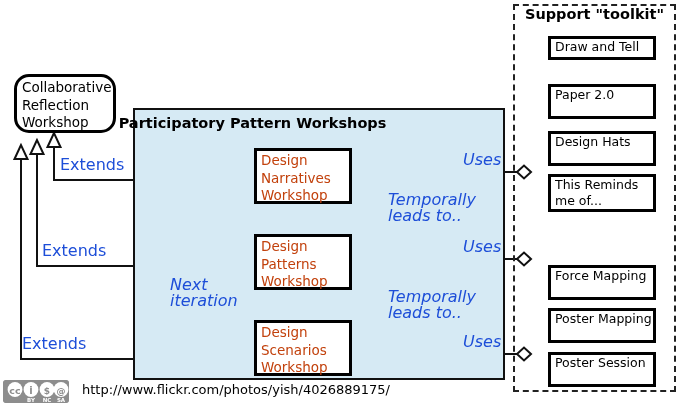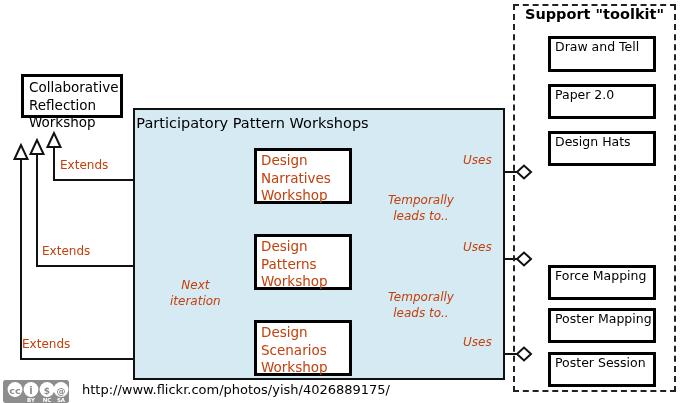--- a/index.html
+++ b/index.html
@@ -54,21 +54,21 @@
     border: 2px solid #111111;
     box-sizing: border-box;
   }
   #ppw-title {
     position: absolute;
     left: 0;
     top: 108px;
     width: 505px;
     text-align: center;
     font-size: 14.5px;
-    font-weight: normal;
+    font-weight: bold;
     color: #000;
     padding-top: 7px;
     box-sizing: border-box;
   }
 
   
   .ws-box {
     position: absolute;
     width: 98px;
     background: #ffffff;
@@ -81,25 +81,24 @@
     top: 1px;
     font-size: 13.5px;
     line-height: 17.5px;
     color: #c2410c;
     white-space: pre;
   }
 
   
   .edge-label {
     position: absolute;
-    font-size: 12px;
+    font-size: 16px;
     line-height: 16px;
-    color: #c2410c;
-    white-space: pre;
-    text-align: center;
+    color: #1d4ed8;
+    white-space: pre;
   }
   .edge-label.italic { font-style: italic; }
 
   
   #toolkit-container {
     position: absolute;
     left: 513px;
     top: 4px;
     width: 163px;
     height: 388px;
@@ -202,21 +201,21 @@
     </g>
 
     <g>
       <path d="M253,366 C232,330 224,262 236,208" fill="none" stroke="#000" stroke-width="2.2" stroke-dasharray="7,5" marker-end="url(#arrowHead)"></path>
     </g>
   </svg>
 
   <div id="ppw-panel"></div>
   <div id="ppw-title">Participatory Pattern Workshops</div>
 
-  <div class="node-box" style="left:21px; top:74px; width:102px; height:44px;">
+  <div class="node-box" style="left:14px; top:74px; width:102px; height:59px;border-radius:15px;">
     <span class="label">Collaborative
 Reflection
 Workshop</span>
   </div>
 
   <div class="ws-box" style="left:254px; top:148px; height:56px;">
     <span class="label">Design
 Narratives
 Workshop</span>
   </div>
@@ -245,28 +244,32 @@
 leads to..</div>
   <div class="edge-label italic" style="left:388px; top:289px;">Temporally
 leads to..</div>
 
   <div class="edge-label italic" style="left:170px; top:277px;">Next
 iteration</div>
 
   <div id="toolkit-container"></div>
   <div id="toolkit-title">Support "toolkit"</div>
 
-  <div class="tool-box" style="top:36px; height:36px;">
+  <div class="tool-box" style="top:36px; height:24px;">
     <span class="label">Draw and Tell</span>
   </div>
   <div class="tool-box" style="top:84px; height:35px;padding-left:20px;">
     <span class="label">Paper 2.0</span>
   </div>
   <div class="tool-box" style="top:131px; height:35px;">
     <span class="label">Design Hats</span>
+  </div>
+  <div class="tool-box" style="top:174px; height:38px;">
+    <span class="label">This Reminds
+me of...</span>
   </div>
   <div class="tool-box" style="top:265px; height:35px;padding-left:32px;">
     <span class="label">Force Mapping</span>
   </div>
   <div class="tool-box" style="top:308px; height:35px;">
     <span class="label">Poster Mapping</span>
   </div>
   <div class="tool-box" style="top:352px; height:35px;">
     <span class="label">Poster Session</span>
   </div>

